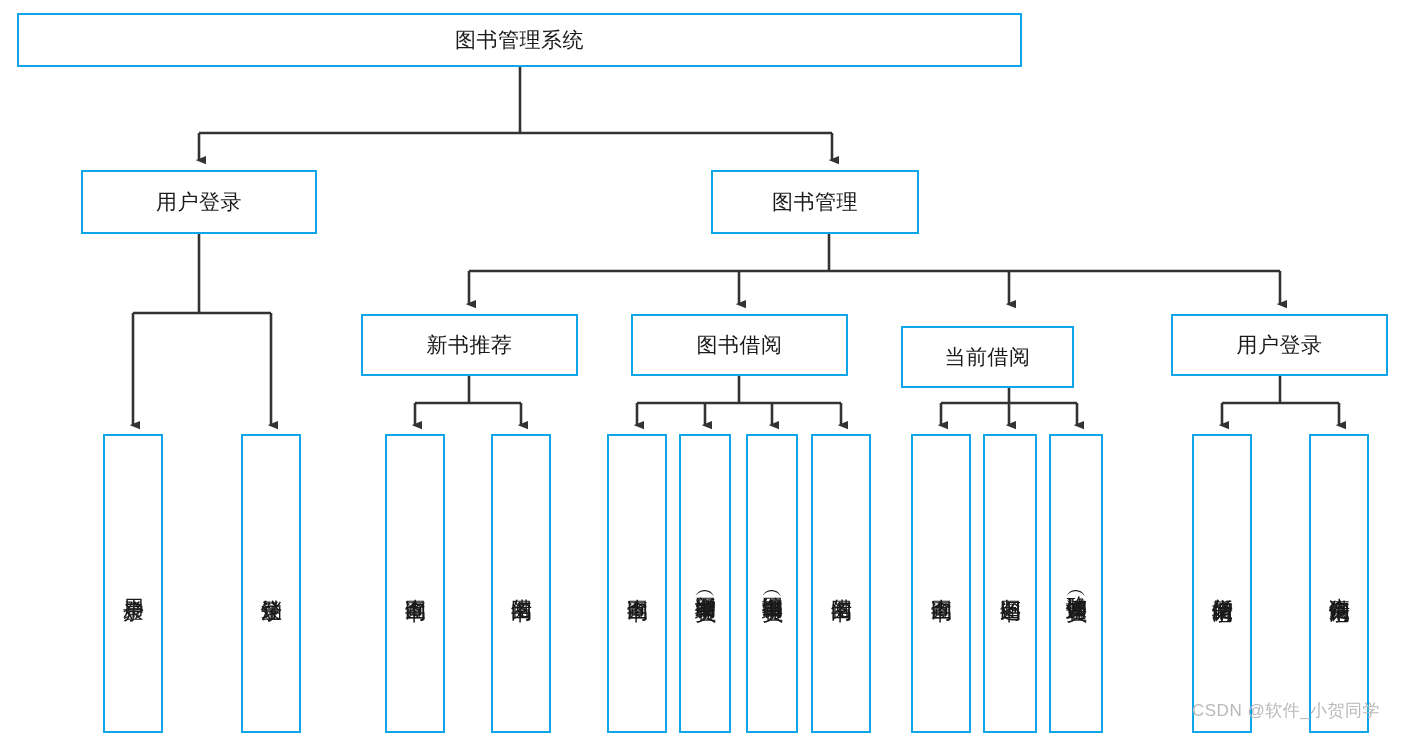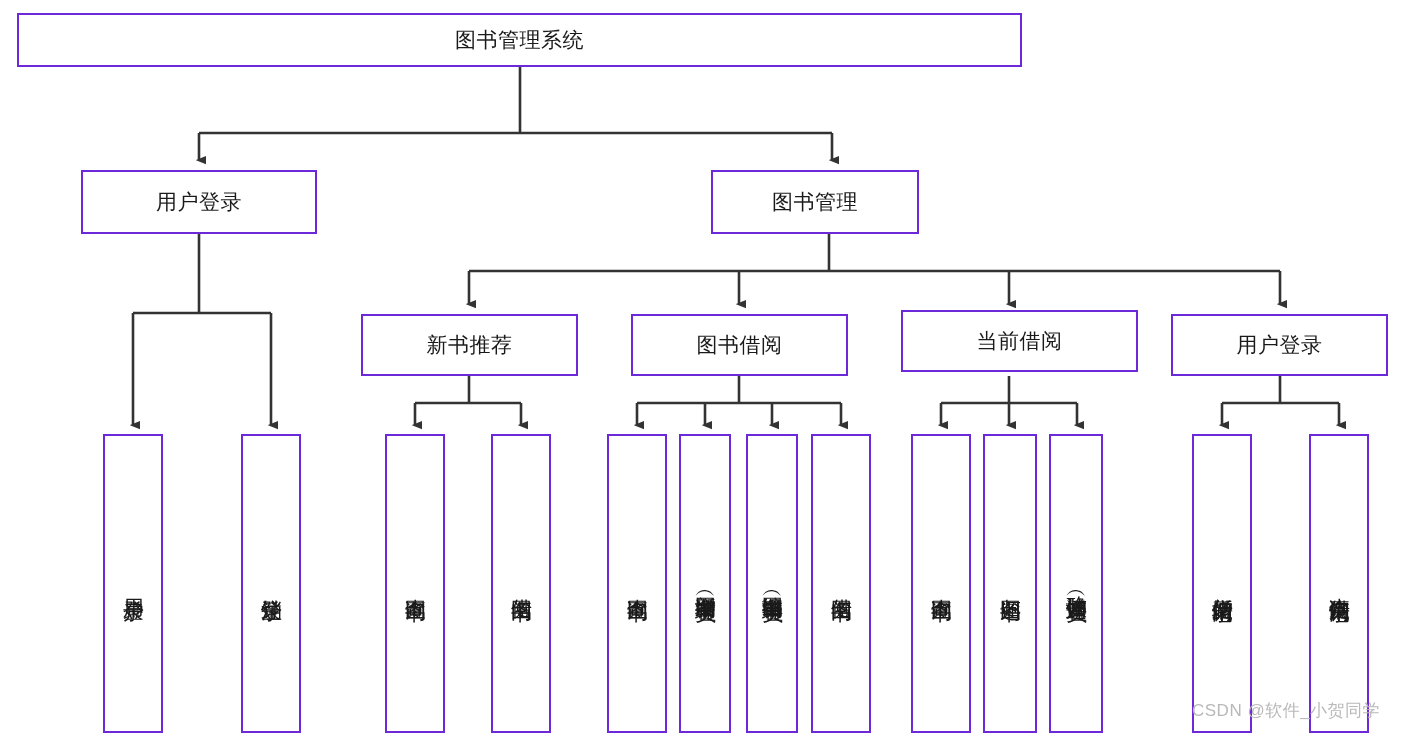--- a/index.html
+++ b/index.html
@@ -20,21 +20,21 @@
   #wires {
     position: absolute;
     left: 0;
     top: 0;
     width: 1405px;
     height: 747px;
   }
   .node {
     position: absolute;
     box-sizing: border-box;
-    border: 2px solid #6d28d9;
+    border: 2px solid #0ea5e9;
     background: #ffffff;
     display: flex;
     align-items: center;
     justify-content: center;
     color: #1a1a1a;
   }
   .node.horiz .label {
     font-size: 21px;
     line-height: 1.1;
     letter-spacing: 0.5px;
@@ -127,21 +127,21 @@
   <div class="node horiz" style="left:711px; top:170px; width:208px; height:64px;">
     <span class="label">图书管理</span>
   </div>
 
   <div class="node horiz" style="left:361px; top:314px; width:217px; height:62px;">
     <span class="label">新书推荐</span>
   </div>
   <div class="node horiz" style="left:631px; top:314px; width:217px; height:62px;">
     <span class="label">图书借阅</span>
   </div>
-  <div class="node horiz" style="left:901px; top:310px; width:237px; height:62px;">
+  <div class="node horiz" style="left:901px; top:326px; width:173px; height:62px;">
     <span class="label">当前借阅</span>
   </div>
   <div class="node horiz" style="left:1171px; top:314px; width:217px; height:62px;">
     <span class="label">用户登录</span>
   </div>
 
   <div class="node vert" style="left:103px; top:434px; width:60px; height:299px;">
     <span class="label">用户登录</span>
   </div>
   <div class="node vert" style="left:241px; top:434px; width:60px; height:299px;">

